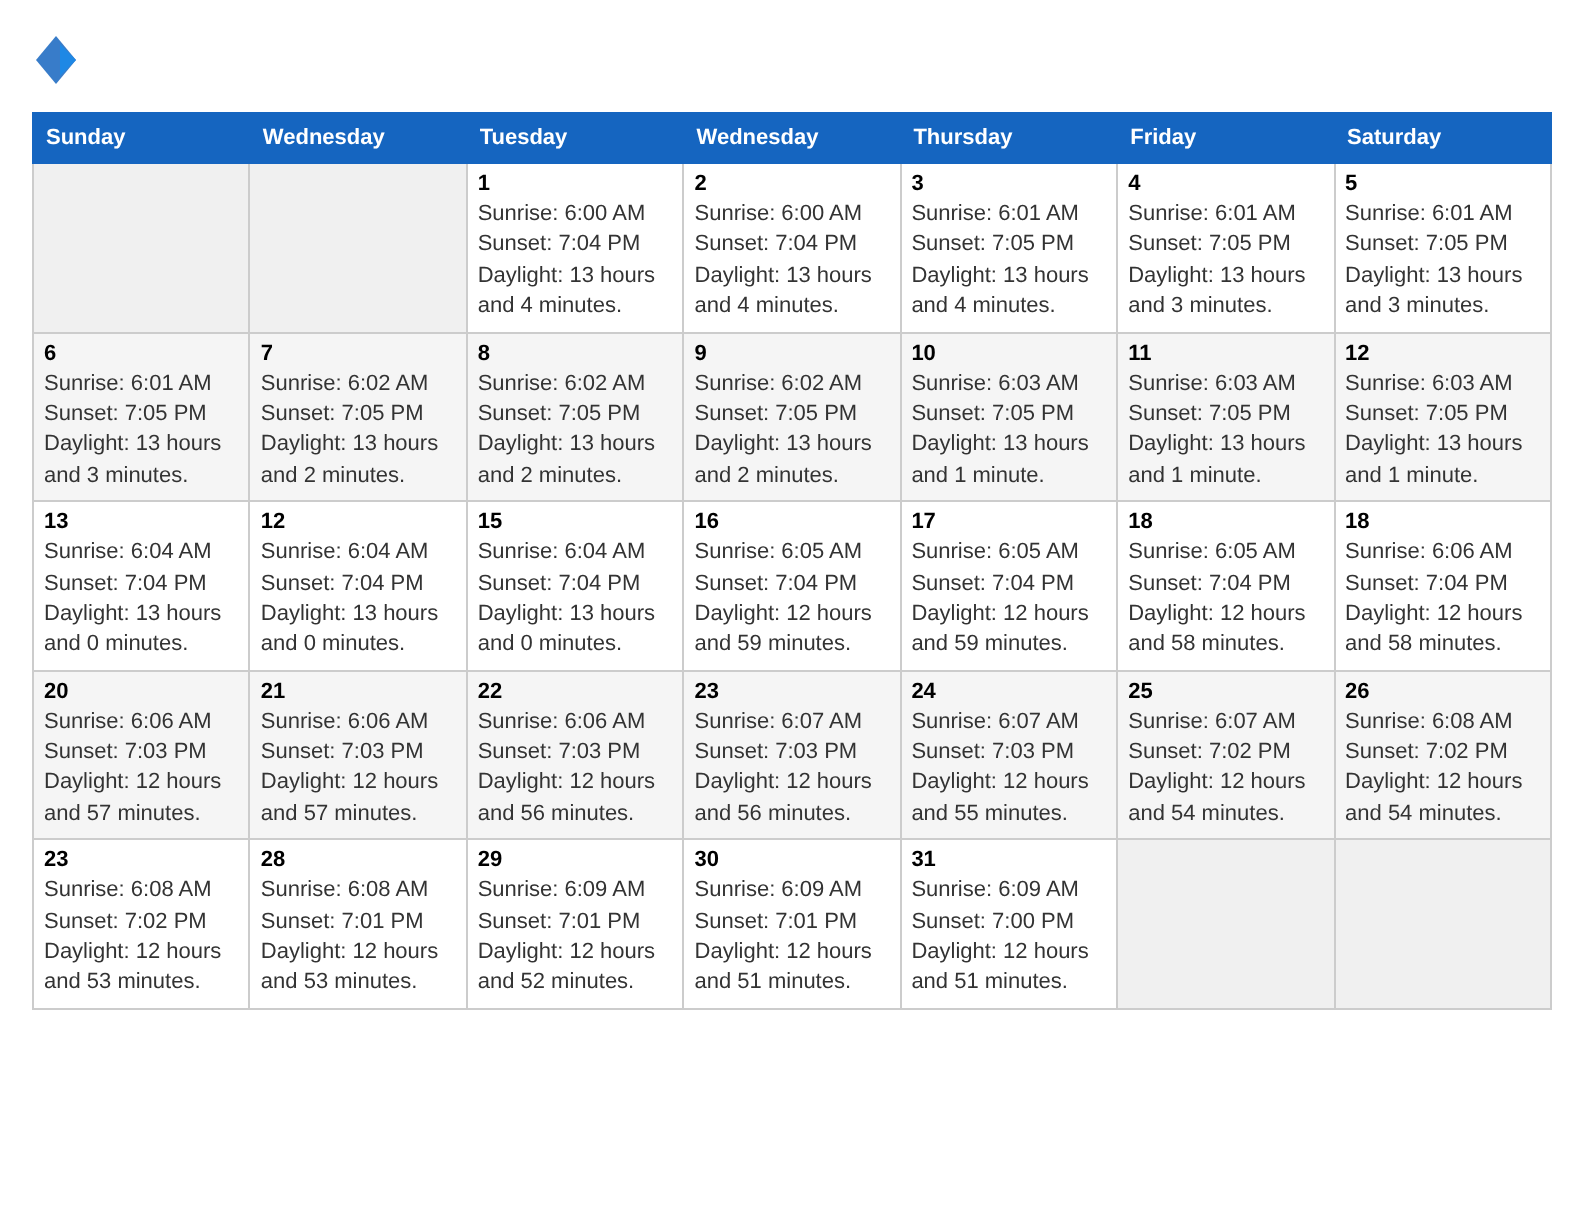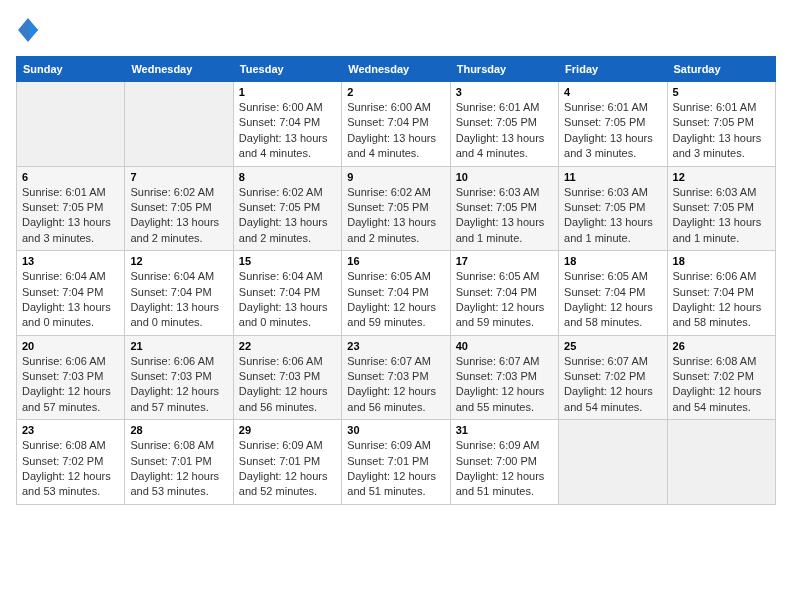--- a/index.html
+++ b/index.html
@@ -211,21 +211,21 @@
         </td>
         <td>
           <div class="day-num">22</div>
           <div class="day-info">Sunrise: 6:06 AM<br>Sunset: 7:03 PM<br>Daylight: 12 hours and 56 minutes.</div>
         </td>
         <td>
           <div class="day-num">23</div>
           <div class="day-info">Sunrise: 6:07 AM<br>Sunset: 7:03 PM<br>Daylight: 12 hours and 56 minutes.</div>
         </td>
         <td>
-          <div class="day-num">40</div>
+          <div class="day-num">24</div>
           <div class="day-info">Sunrise: 6:07 AM<br>Sunset: 7:03 PM<br>Daylight: 12 hours and 55 minutes.</div>
         </td>
         <td>
           <div class="day-num">25</div>
           <div class="day-info">Sunrise: 6:07 AM<br>Sunset: 7:02 PM<br>Daylight: 12 hours and 54 minutes.</div>
         </td>
         <td>
           <div class="day-num">26</div>
           <div class="day-info">Sunrise: 6:08 AM<br>Sunset: 7:02 PM<br>Daylight: 12 hours and 54 minutes.</div>
         </td>

